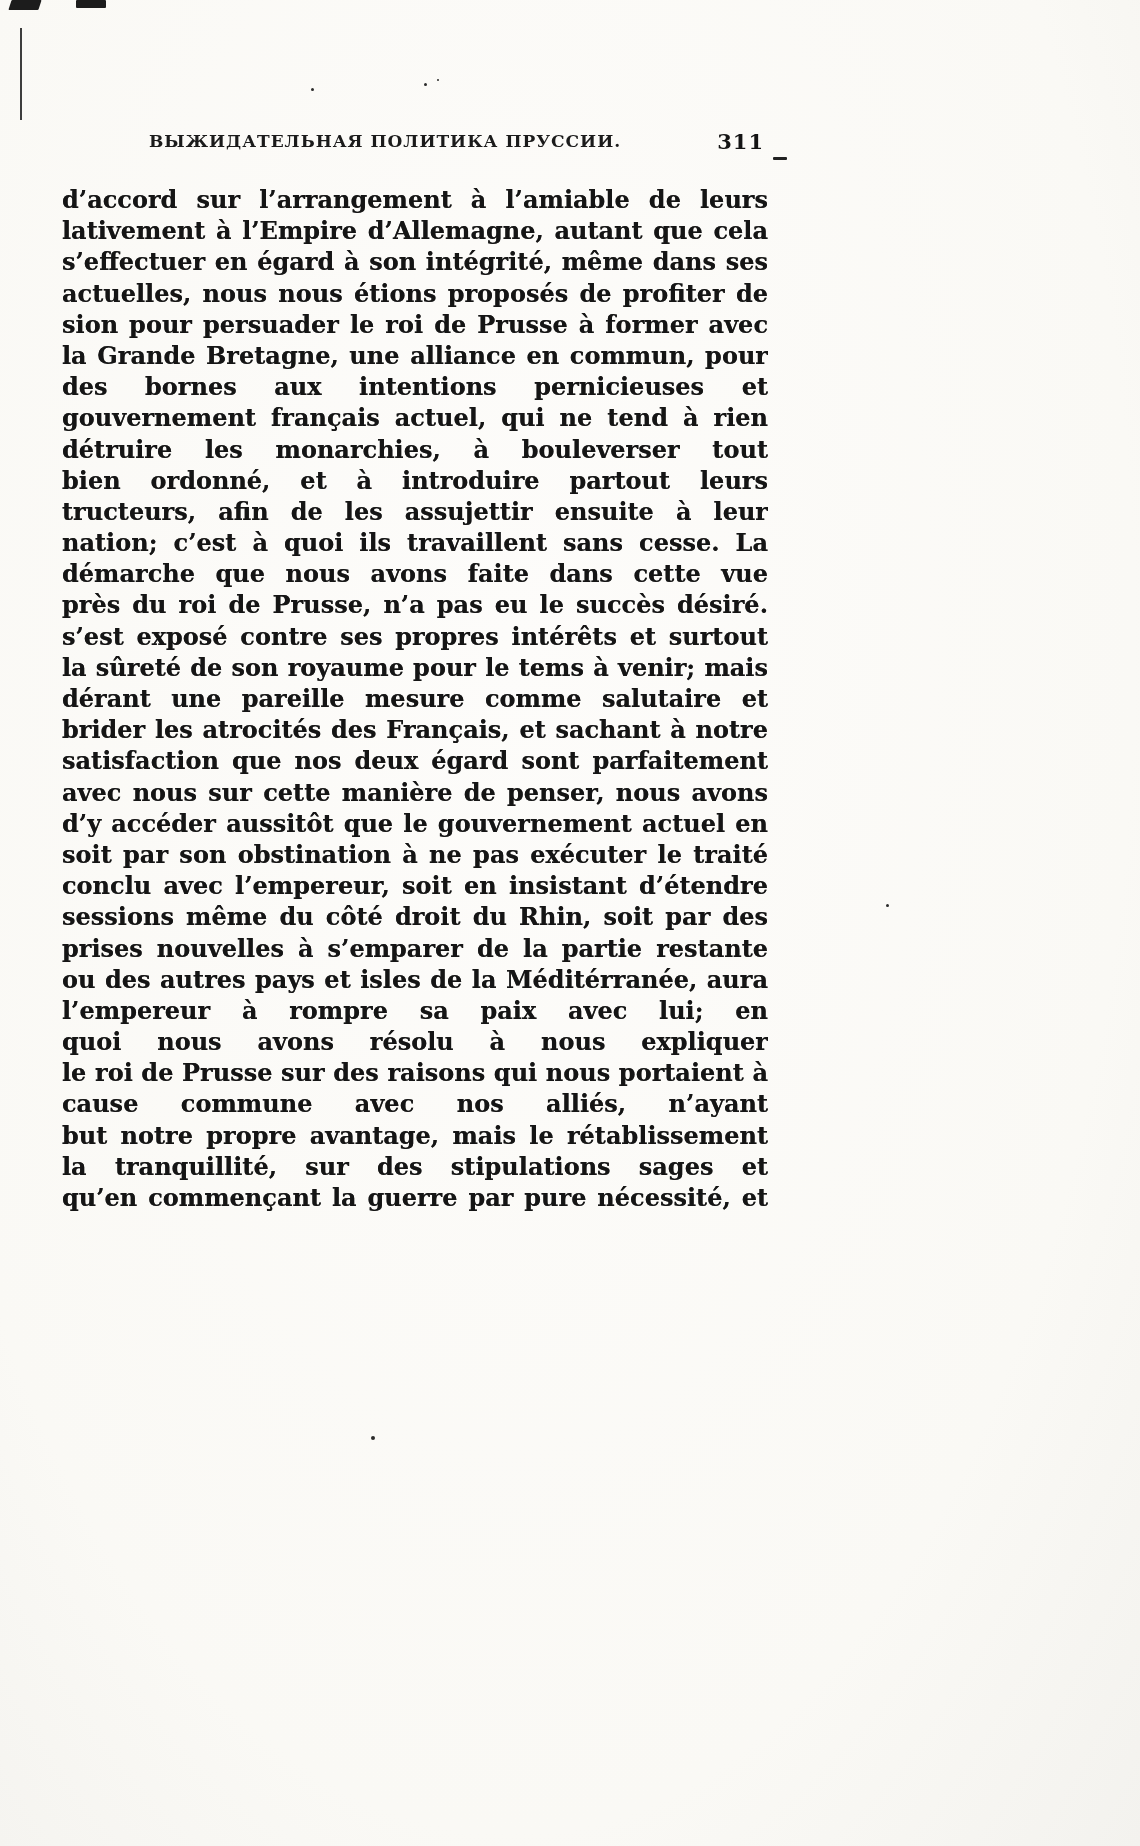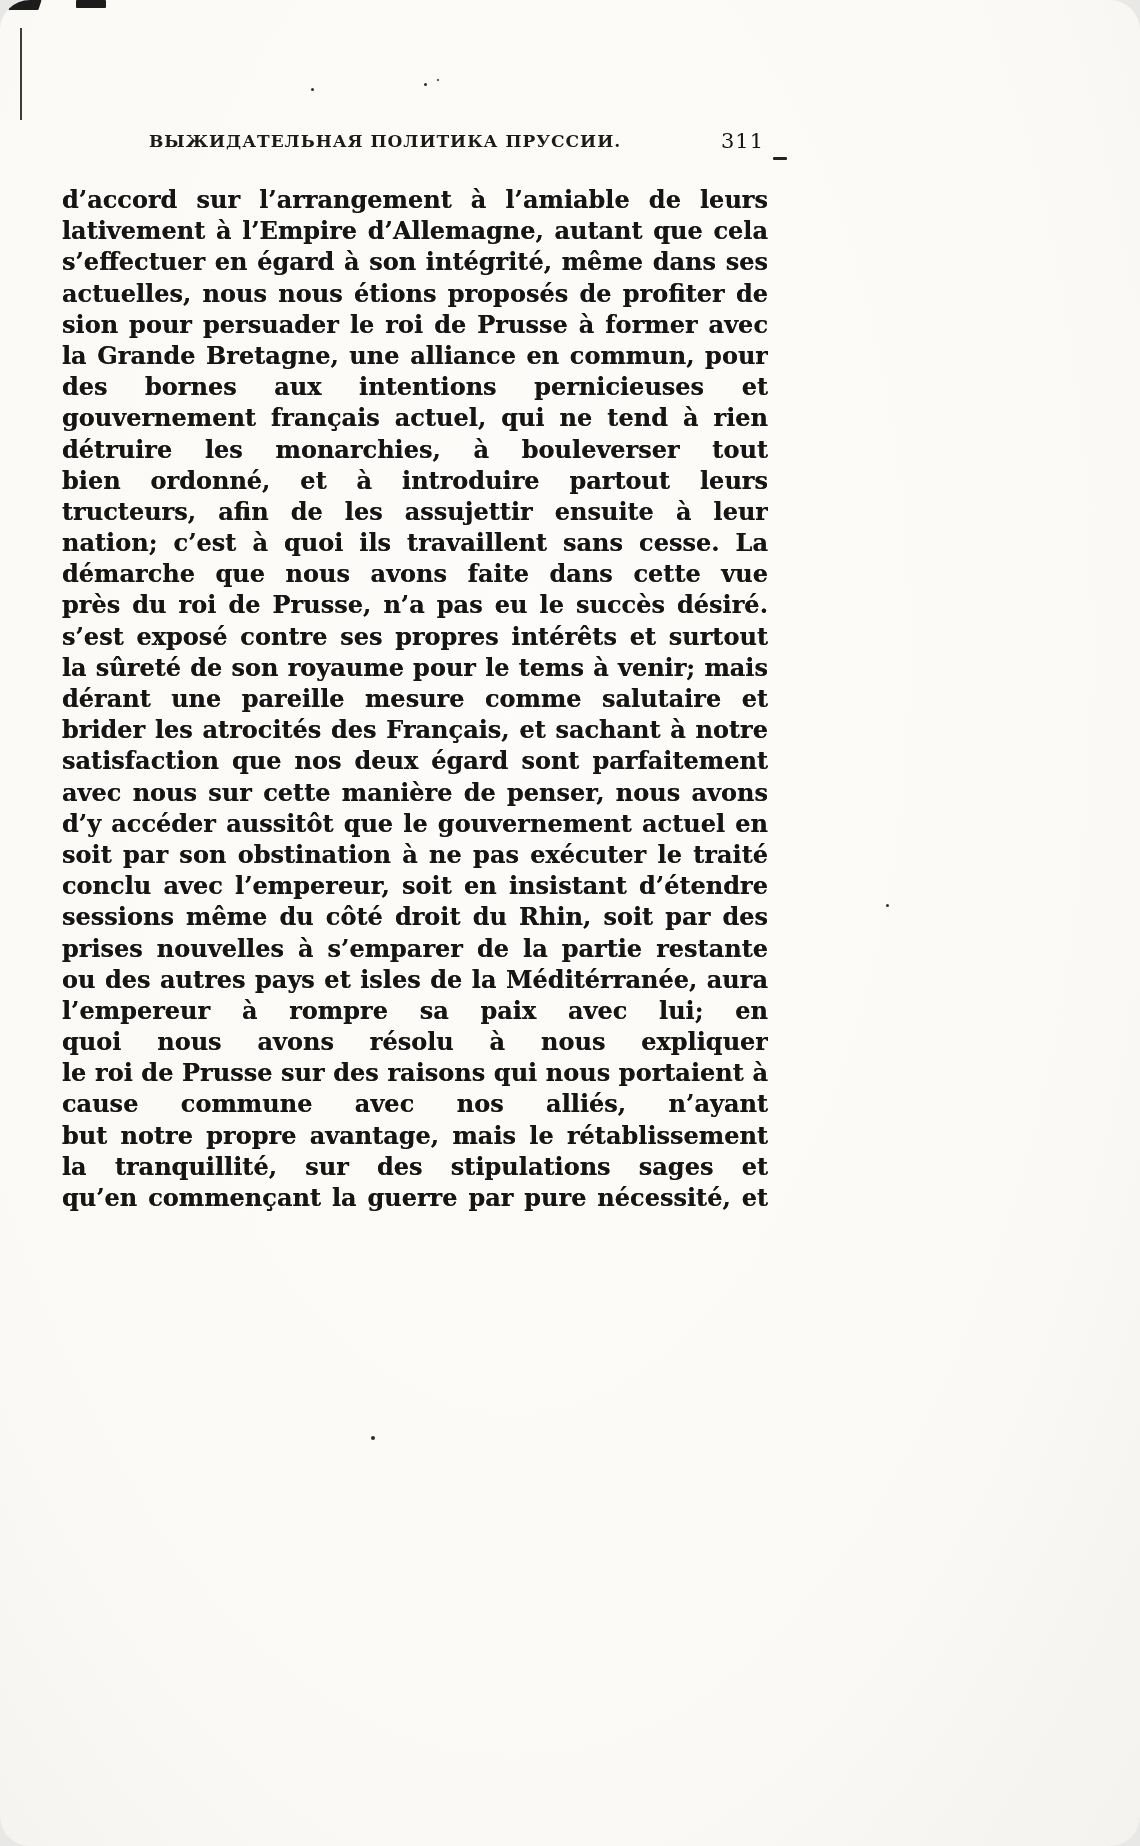--- a/index.html
+++ b/index.html
@@ -10,21 +10,20 @@
   .page {
     position: relative;
     width: 1140px;
     height: 1846px;
     margin: 0 auto;
     background: #fbfaf7;
     background-image: radial-gradient(ellipse at 45% 35%, #fdfcfa 0%, #faf9f5 70%, #f3f2ee 100%);
     overflow: hidden;
     font-family: "DejaVu Serif", "Liberation Serif", serif;
     color: #161616;
-    border-radius: 30px;
   }
 
   
   .page-header {
     position: absolute;
     top: 129px;
     left: 62px;
     width: 706px;
     height: 30px;
   }
@@ -38,21 +37,21 @@
     font-weight: bold;
     letter-spacing: 1px;
     white-space: nowrap;
     color: #1b1b1b;
   }
   .page-number {
     position: absolute;
     right: 4px;
     top: 0;
     font-size: 21px;
-    font-weight: normal;
+    font-weight: bold;
     letter-spacing: 1px;
     color: #141414;
   }
 
   
   .page-body {
     position: absolute;
     top: 184px;
     left: 62px;
     width: 706px;

